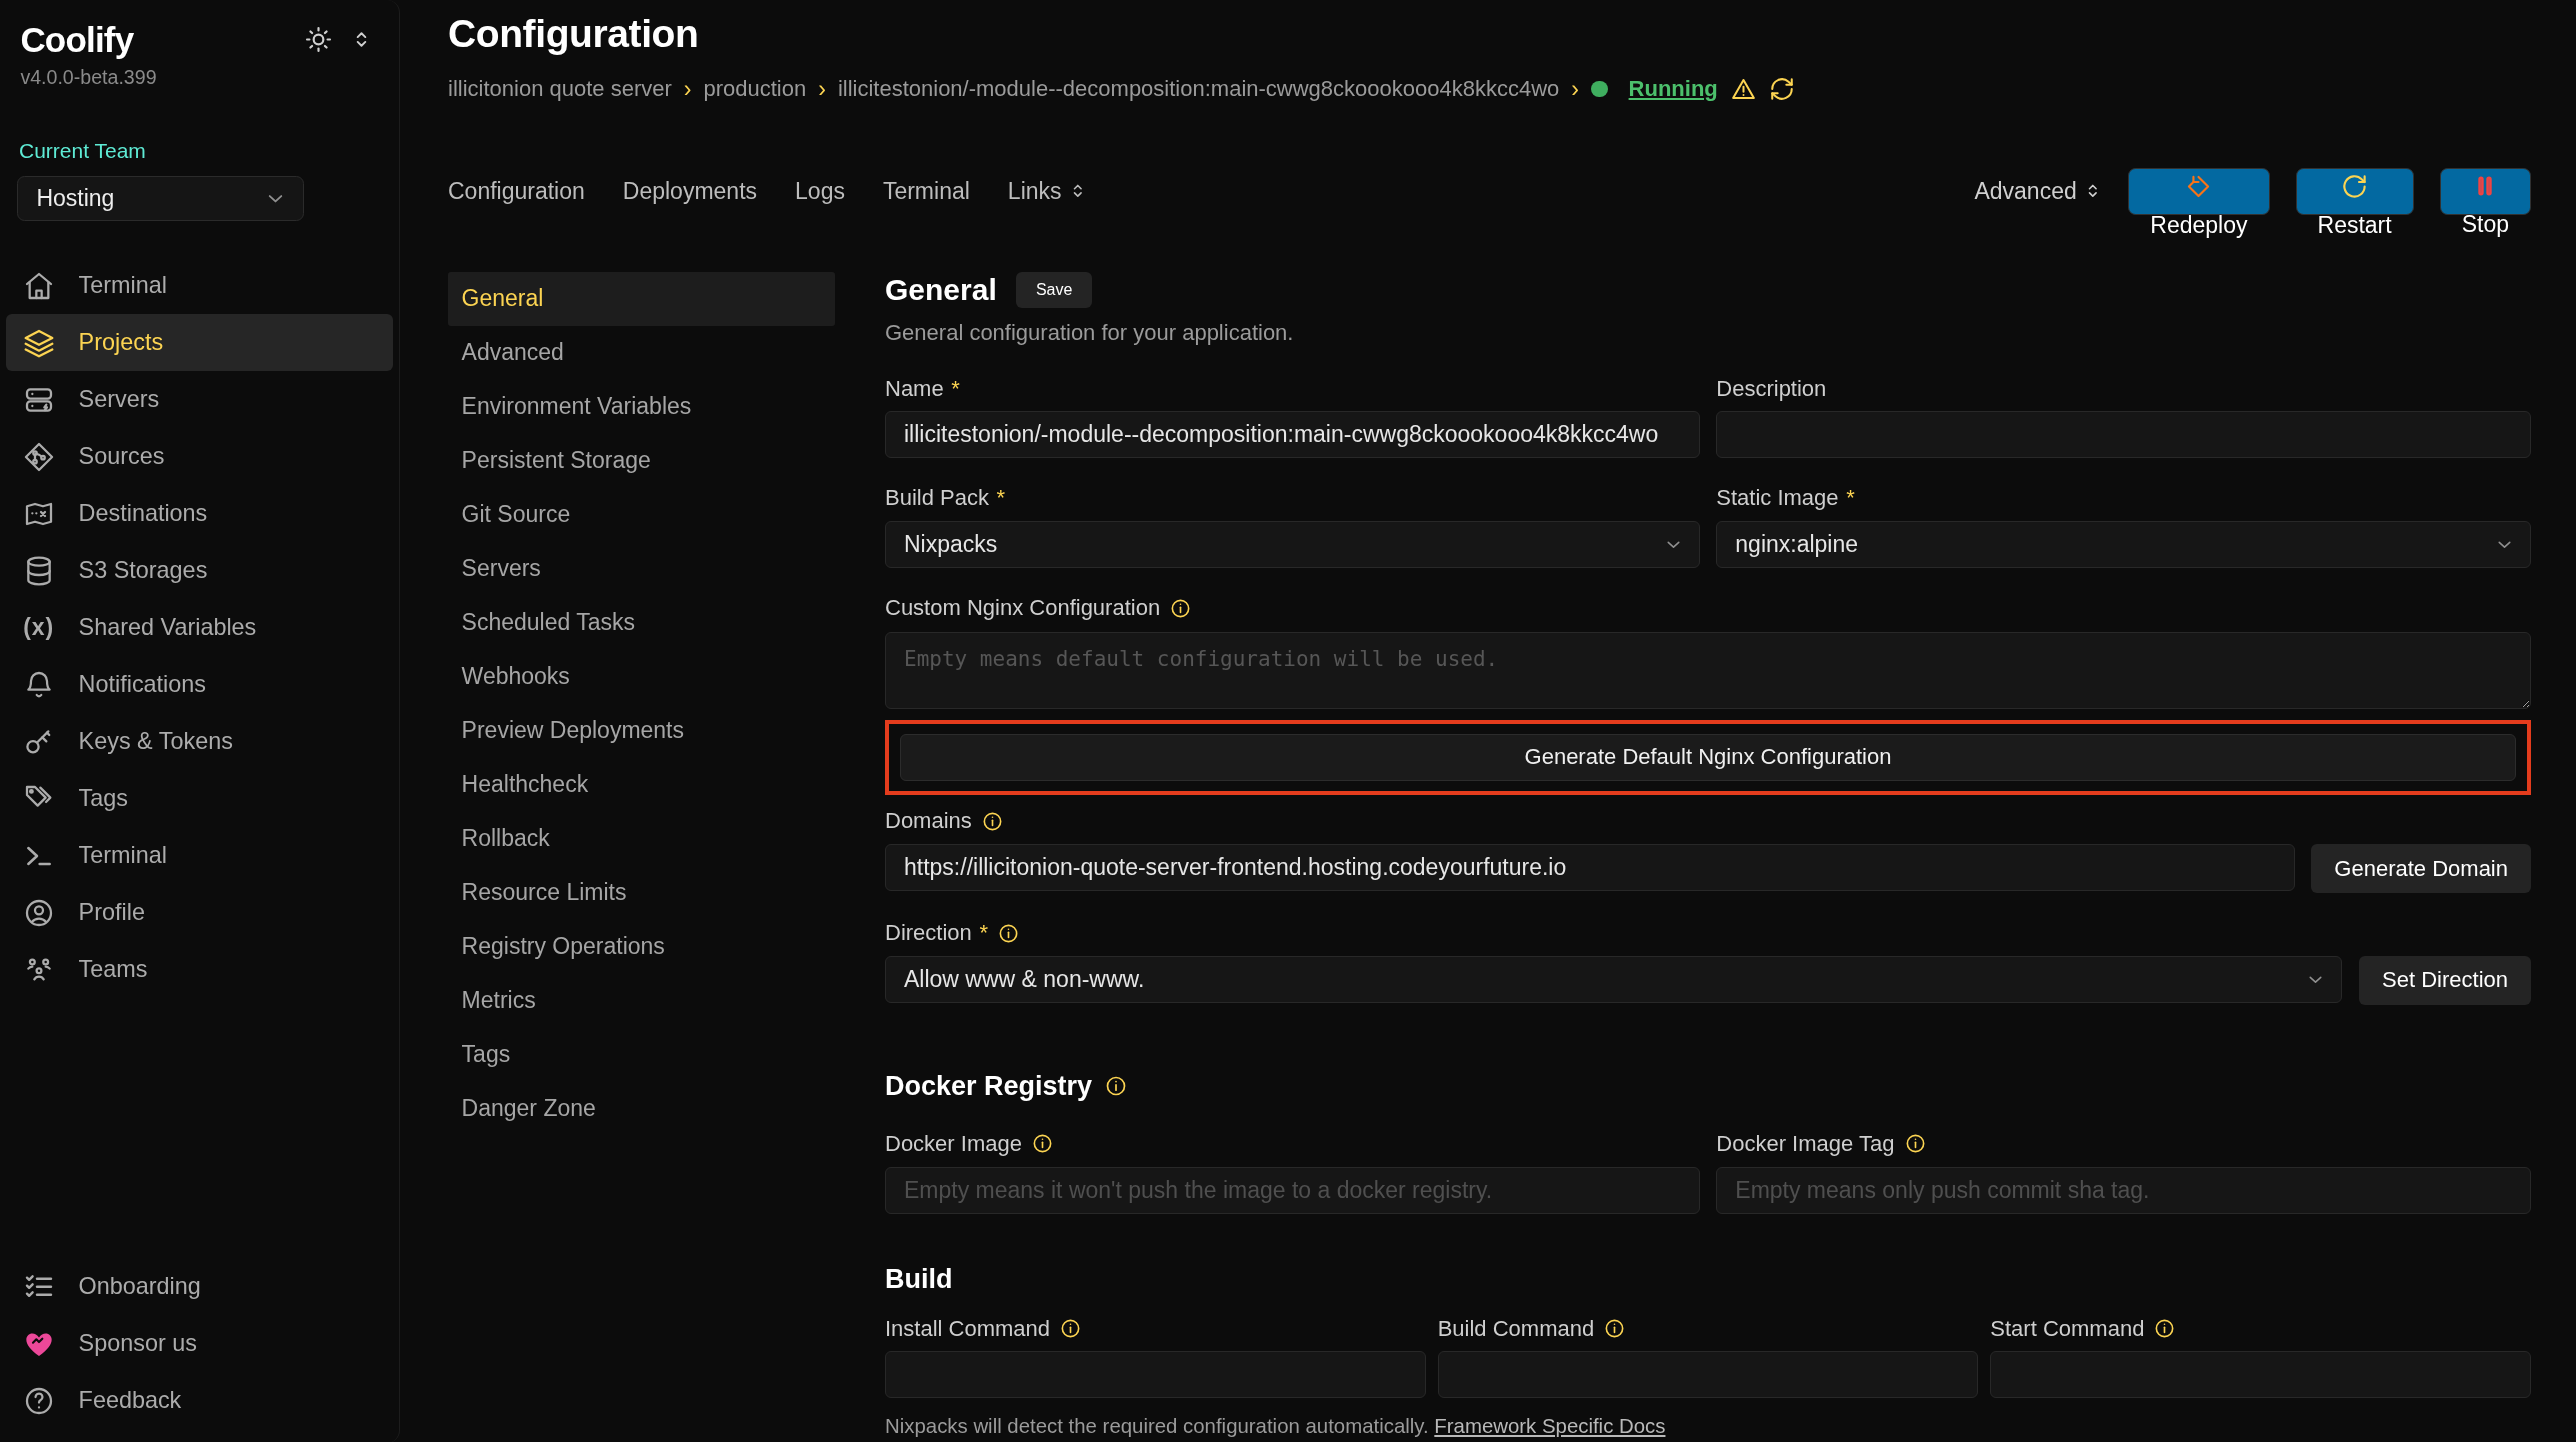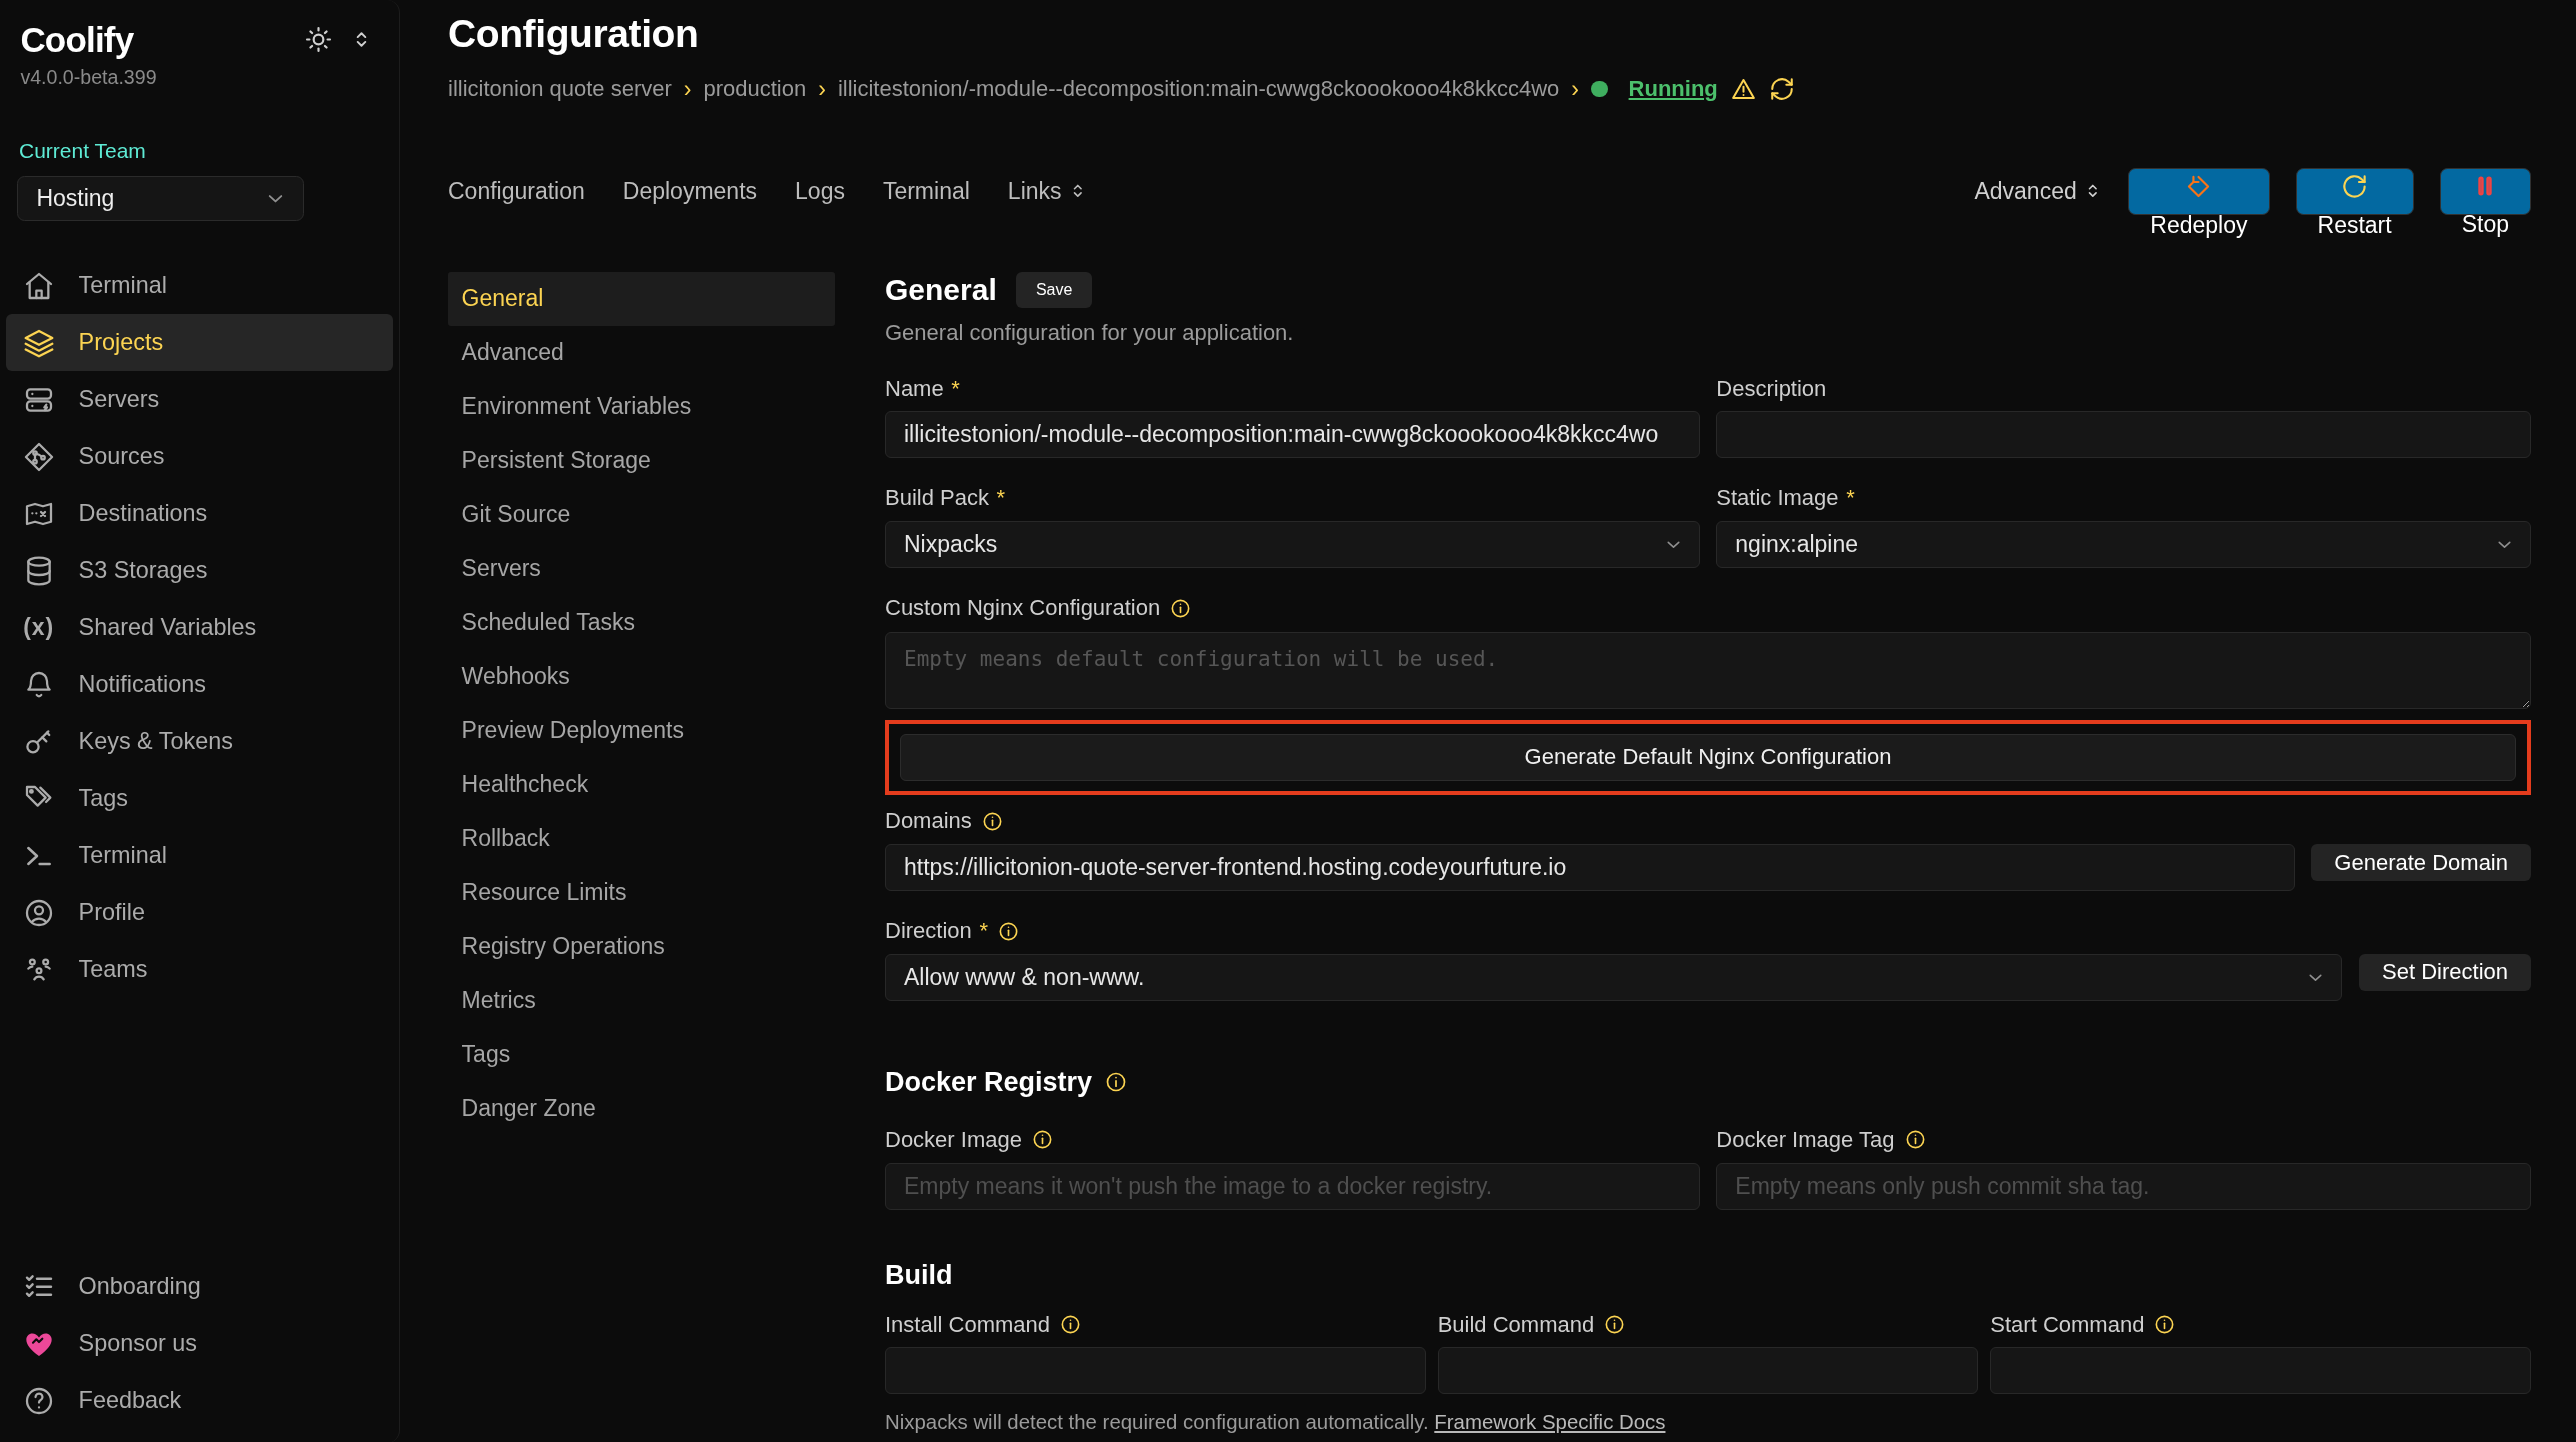--- a/index.html
+++ b/index.html
@@ -64,21 +64,21 @@
   .tinput::placeholder{color:#4f4f4f;}
   .select{width:100%;height:47px;background:#161616;border:1.5px solid #282828;border-radius:6px;display:flex;align-items:center;justify-content:space-between;padding:0 15px 0 18px;font-size:23px;color:#e6e6e6;}
   .select .chev{color:#8f8f8f;}
   .nginx-area{width:100%;height:77px;background:#161616;border:1.5px solid #282828;border-radius:6px;padding:13.6px 18px;font-size:21px;color:#e6e6e6;font-family:"DejaVu Sans Mono",monospace;resize:vertical;outline:none;margin-top:1.5px;}
   .nginx-area::placeholder{color:#565656;}
 
   .annotation{margin-top:7.6px;border:4.5px solid #e43c1d;padding:9.8px 10.6px;}
   .gen-btn{width:100%;height:47px;background:#1b1b1b;border:1.5px solid #2c2c2c;border-radius:6px;font-size:22px;color:#f0f0f0;font-family:inherit;text-align:center;}
 
   .inline-row{display:flex;align-items:stretch;gap:16.6px;}
-  .side-btn{flex-shrink:0;height:37px;background:#242424;border:none;border-radius:6px;padding:0 23px;font-size:22px;color:#fff;font-family:inherit;}
+  .side-btn{flex-shrink:0;height:49px;background:#242424;border:none;border-radius:6px;padding:0 23px;font-size:22px;color:#fff;font-family:inherit;}
 
   .h3-row{display:flex;align-items:center;gap:10.6px;margin-top:66px;}
   .sec-h3{margin:0;font-size:27px;font-weight:700;color:#fff;}
   .note{margin-top:16.6px;font-size:20.4px;color:#9b9b9b;}
   .note a{color:#b9b9b9;text-decoration:underline;}
 </style>
 </head>
 <body>
 
 <div class="app">

